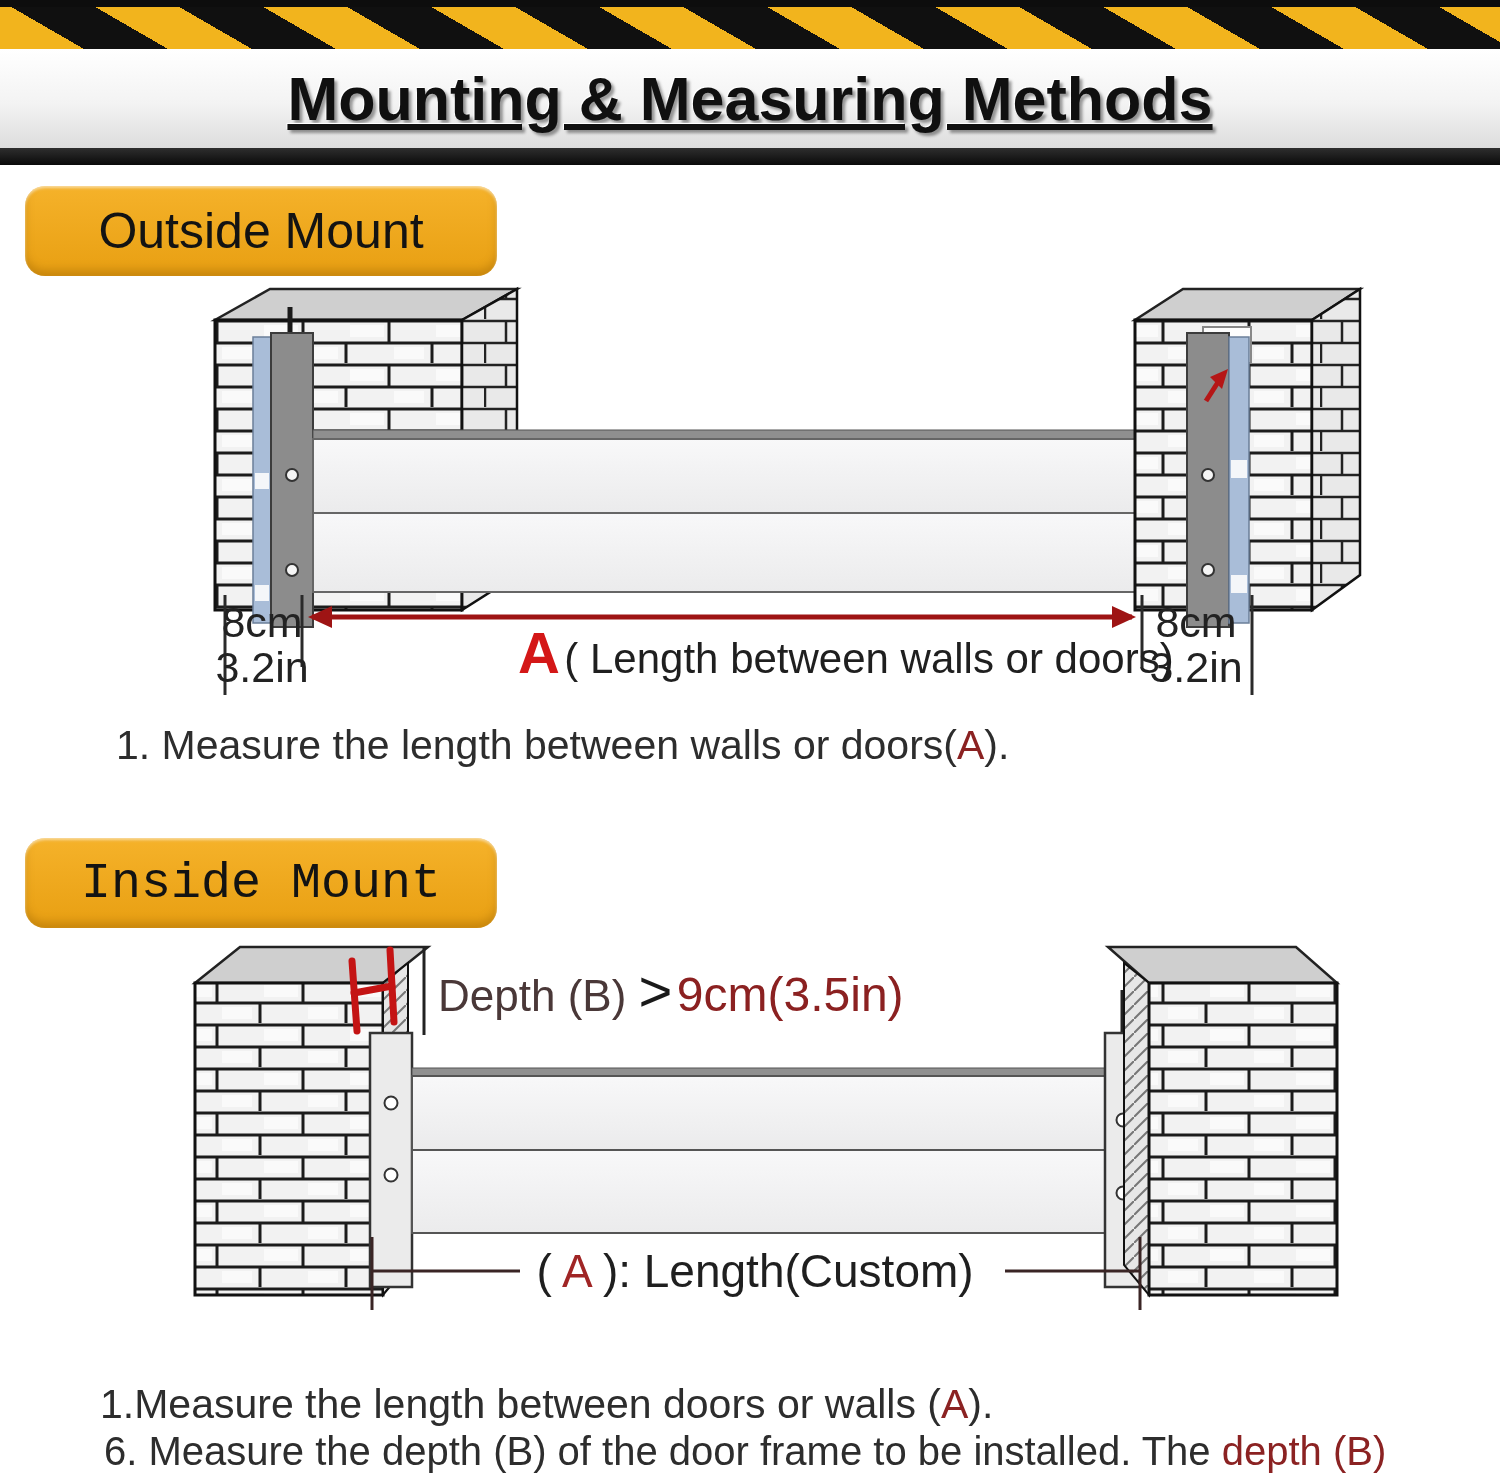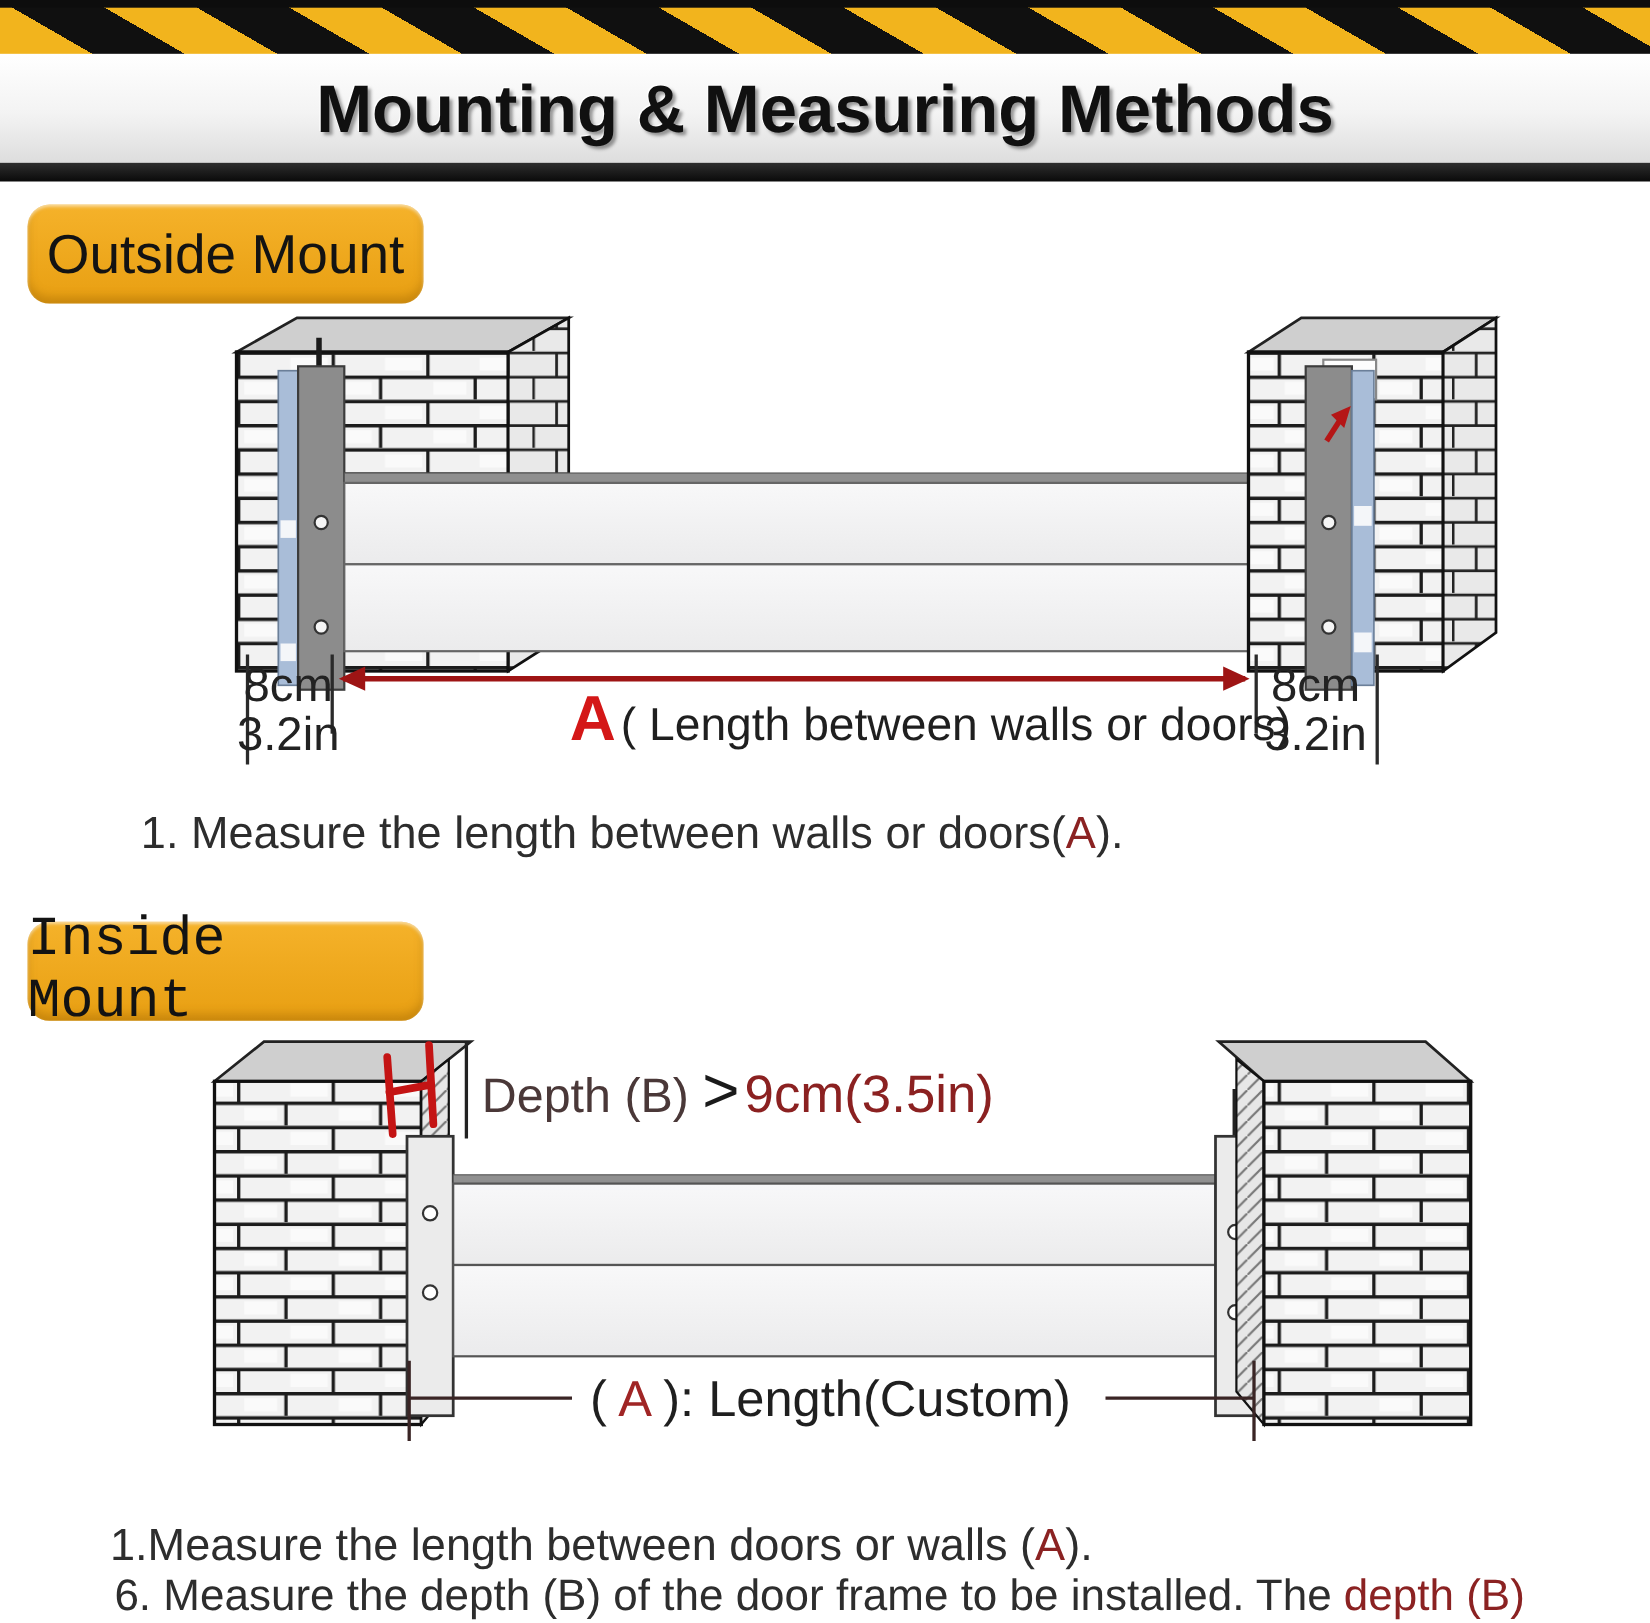--- a/index.html
+++ b/index.html
@@ -15,42 +15,43 @@
     background:repeating-linear-gradient(30deg, #f2b41d 0 42px, #101010 42px 84px);
   }
   .banner {
     position:absolute; top:49px; left:0; width:1500px; height:99px;
     background:linear-gradient(180deg,#ffffff 0%,#f3f3f3 55%,#dddddd 100%);
     display:flex; align-items:center; justify-content:center;
   }
   .banner h1 {
     margin:0; font-size:61px; font-weight:bold; color:#101010; letter-spacing:0px;
     text-shadow:3px 3px 3px rgba(0,0,0,0.38), -1px -1px 0 #ffffff;
+    text-decoration:underline;
   }
   .banner-bottom {
     position:absolute; top:148px; left:0; width:1500px; height:17px;
     background:linear-gradient(180deg,#2e2e2e,#0a0a0a);
   }
   
   .badge {
-    position:absolute; left:25px; width:360px; height:90px;
+    position:absolute; left:25px; width:472px; height:90px;
     background:linear-gradient(180deg,#f5b22a,#e89f12);
     border-radius:20px;
     box-shadow:inset 0 2px 3px rgba(255,255,255,.55), inset 0 -6px 9px rgba(140,88,0,.35);
     display:flex; align-items:center; justify-content:center;
     font-size:50px; color:#131313;
   }
   #badge-outside { top:186px; }
   #badge-inside  { top:838px;font-family:Liberation Mono, monospace; }
   
   svg.diagram { position:absolute; left:0; font-family:"Liberation Sans", sans-serif; }
   #outside-svg { top:275px; }
   #inside-svg  { top:935px; }
   
-  .steps p { margin:16px; }
+  .steps p { margin:4px; }
   #steps-outside {
     position:absolute; left:112px; top:714px; font-size:41px; color:#2d2d2d; line-height:1.32;
   }
   #steps-outside p { margin-bottom:13px; }
   #steps-inside-1 {
     position:absolute; left:100px; top:1340px; font-size:41px; color:#2d2d2d;
   }
   #steps-inside-2 {
     position:absolute; left:70px; top:1390px; width:1424px;
     font-size:40px; color:#2d2d2d; line-height:1.08; text-indent:34px;

